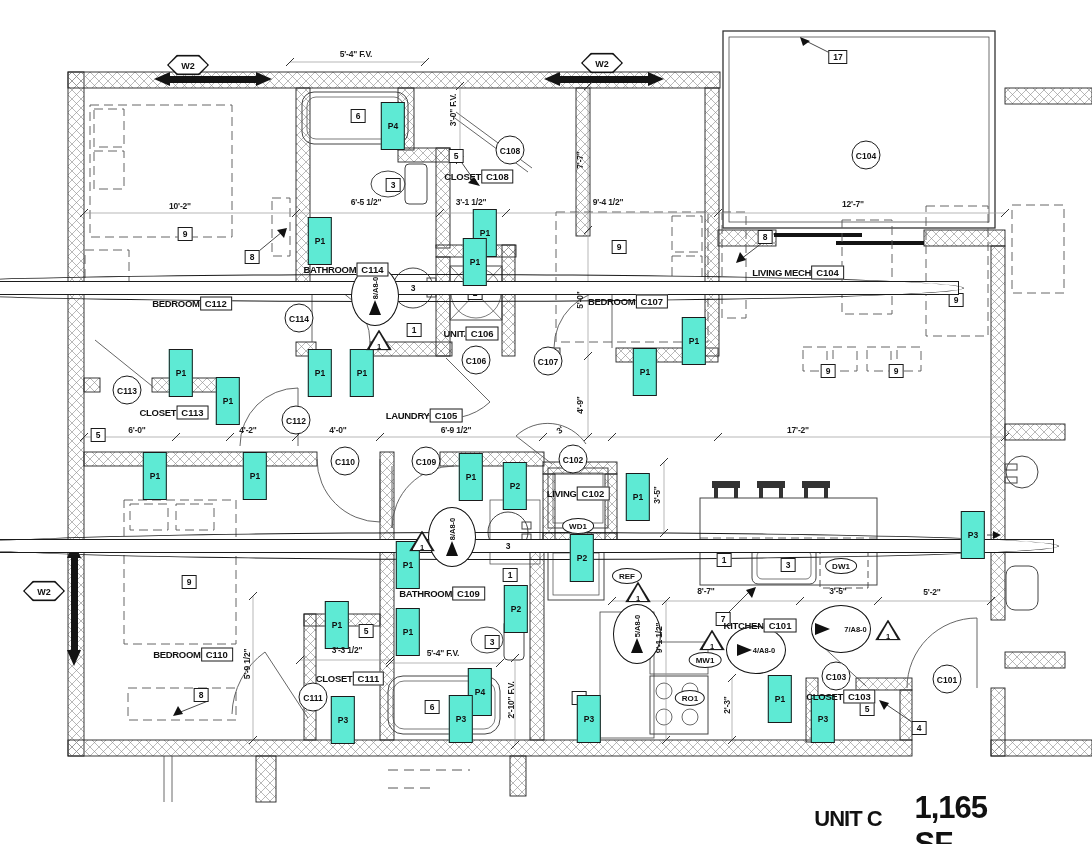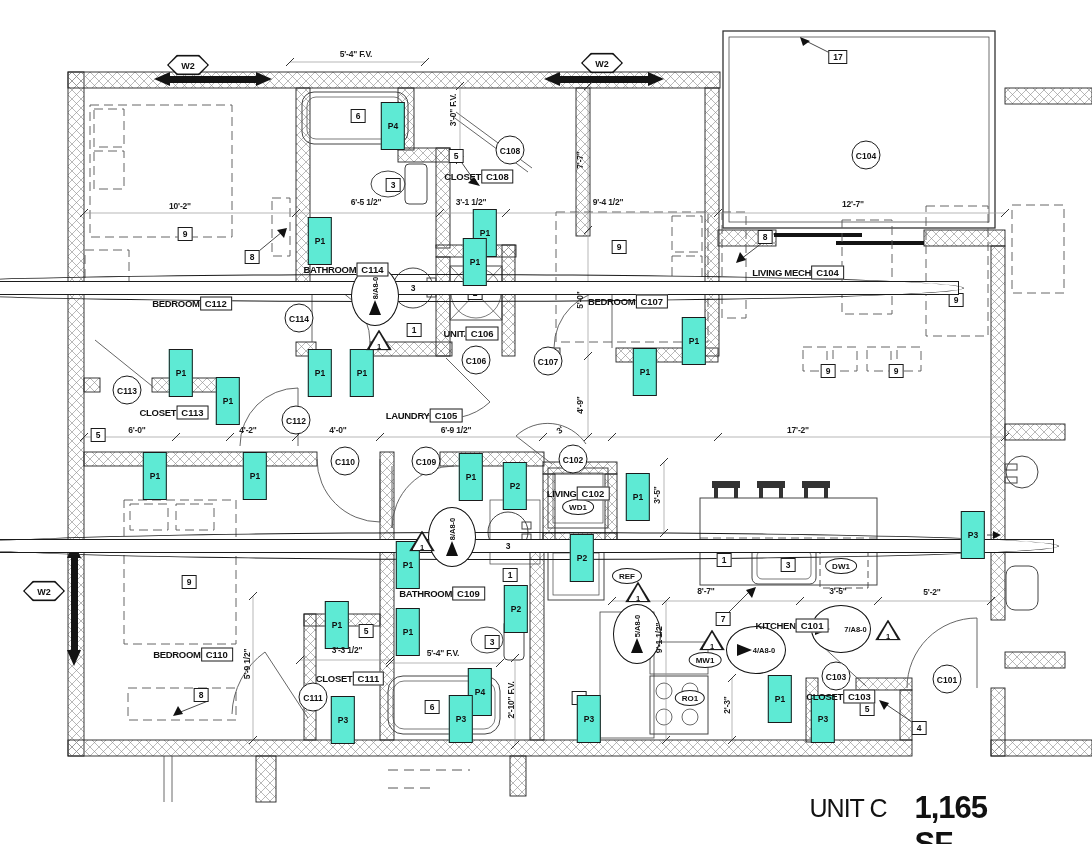--- a/index.html
+++ b/index.html
@@ -32,22 +32,22 @@
   .warn::after{content:'';position:absolute;inset:3px 3.5px 1.5px 3.5px;background:#fff;
         clip-path:polygon(50% 0,0 100%,100% 100%);}
   .warn span{position:relative;z-index:2;line-height:8px;}
   .hex{width:42px;height:21px;background:#141414;
        clip-path:polygon(0 50%,24% 0,76% 0,100% 50%,76% 100%,24% 100%);
        display:flex;align-items:center;justify-content:center;}
   .hex .hin{position:absolute;inset:1.6px;background:#fff;
        clip-path:polygon(0 50%,24% 0,76% 0,100% 50%,76% 100%,24% 100%);}
   .hex span{position:relative;z-index:2;font-size:9px;font-weight:bold;}
   .titleblk{position:absolute;left:760px;top:790px;width:330px;z-index:7;}
-  .tunit{position:absolute;left:88px;top:4px;transform:translateX(-50%);
-         font-size:25px;font-weight:normal;letter-spacing:-1px;}
+  .tunit{position:absolute;left:88px;top:16px;transform:translateX(-50%);
+         font-size:22px;font-weight:bold;letter-spacing:-1px;}
   .tarea{position:absolute;left:213px;top:0;transform:translateX(-50%);
          font-size:31px;font-weight:bold;letter-spacing:-1px;}
   svg{position:absolute;left:0;top:0;z-index:1;}
 </style>
 </head>
 <body>
 
 <div id="plan">
   <svg width="1092" height="844" viewBox="0 0 1092 844">
     <defs>
@@ -295,21 +295,21 @@
         <div class="rbox">C109</div>
       </div>
       <div class="room abs" style="left: 193px; top: 654px;">
         <div class="rname">BEDROOM</div>
         <div class="rbox">C110</div>
       </div>
       <div class="room abs" style="left: 350px; top: 678px;">
         <div class="rname">CLOSET</div>
         <div class="rbox">C111</div>
       </div>
-      <div class="room abs" style="left: 792px; top: 625px;">
+      <div class="room abs" style="left: 760px; top: 625px;">
         <div class="rname">KITCHEN</div>
         <div class="rbox">C101</div>
       </div>
       <div class="room abs" style="left: 841px; top: 696px;">
         <div class="rname">CLOSET</div>
         <div class="rbox">C103</div>
       </div>
       <div class="circ abs" style="left: 510px; top: 150px;">C108</div>
       <div class="circ abs" style="left: 866px; top: 155px;">C104</div>
       <div class="circ abs" style="left: 299px; top: 318px;">C114</div>
@@ -372,21 +372,21 @@
       <div class="ptag abs" style="left: 408px; top: 565px;">P1</div>
       <div class="ptag abs" style="left: 516px; top: 609px;">P2</div>
       <div class="ptag abs" style="left: 337px; top: 625px;">P1</div>
       <div class="ptag abs" style="left: 408px; top: 632px;">P1</div>
       <div class="ptag abs" style="left: 480px; top: 692px;">P4</div>
       <div class="ptag abs" style="left: 780px; top: 699px;">P1</div>
       <div class="ptag abs" style="left: 343px; top: 720px;">P3</div>
       <div class="ptag abs" style="left: 461px; top: 719px;">P3</div>
       <div class="ptag abs" style="left: 589px; top: 719px;">P3</div>
       <div class="ptag abs" style="left: 823px; top: 719px;">P3</div>
-      <div class="oval abs" style="left: 578px; top: 507px; text-align: center;">WD1</div>
+      <div class="oval abs" style="left: 578px; top: 526px; text-align: center;">WD1</div>
       <div class="oval abs" style="left: 582px; top: 576px; margin-left: 45px;">REF</div>
       <div class="oval abs" style="left: 841px; top: 566px;">DW1</div>
       <div class="oval abs" style="left: 705px; top: 660px;">MW1</div>
       <div class="oval abs" style="left: 690px; top: 698px;">RO1</div>
       <div class="cloud abs" style="left: 375px; top: 296px; transform: translate(-50%, -50%) rotate(-90deg);">
         <div class="" style="display: inline;">8/A8-0</div>
       </div>
       <div class="cloud abs" style="left: 452px; top: 537px; transform: translate(-50%, -50%) rotate(-90deg);">
         <div class="" style="display: inline;">8/A8-0</div>
       </div>

